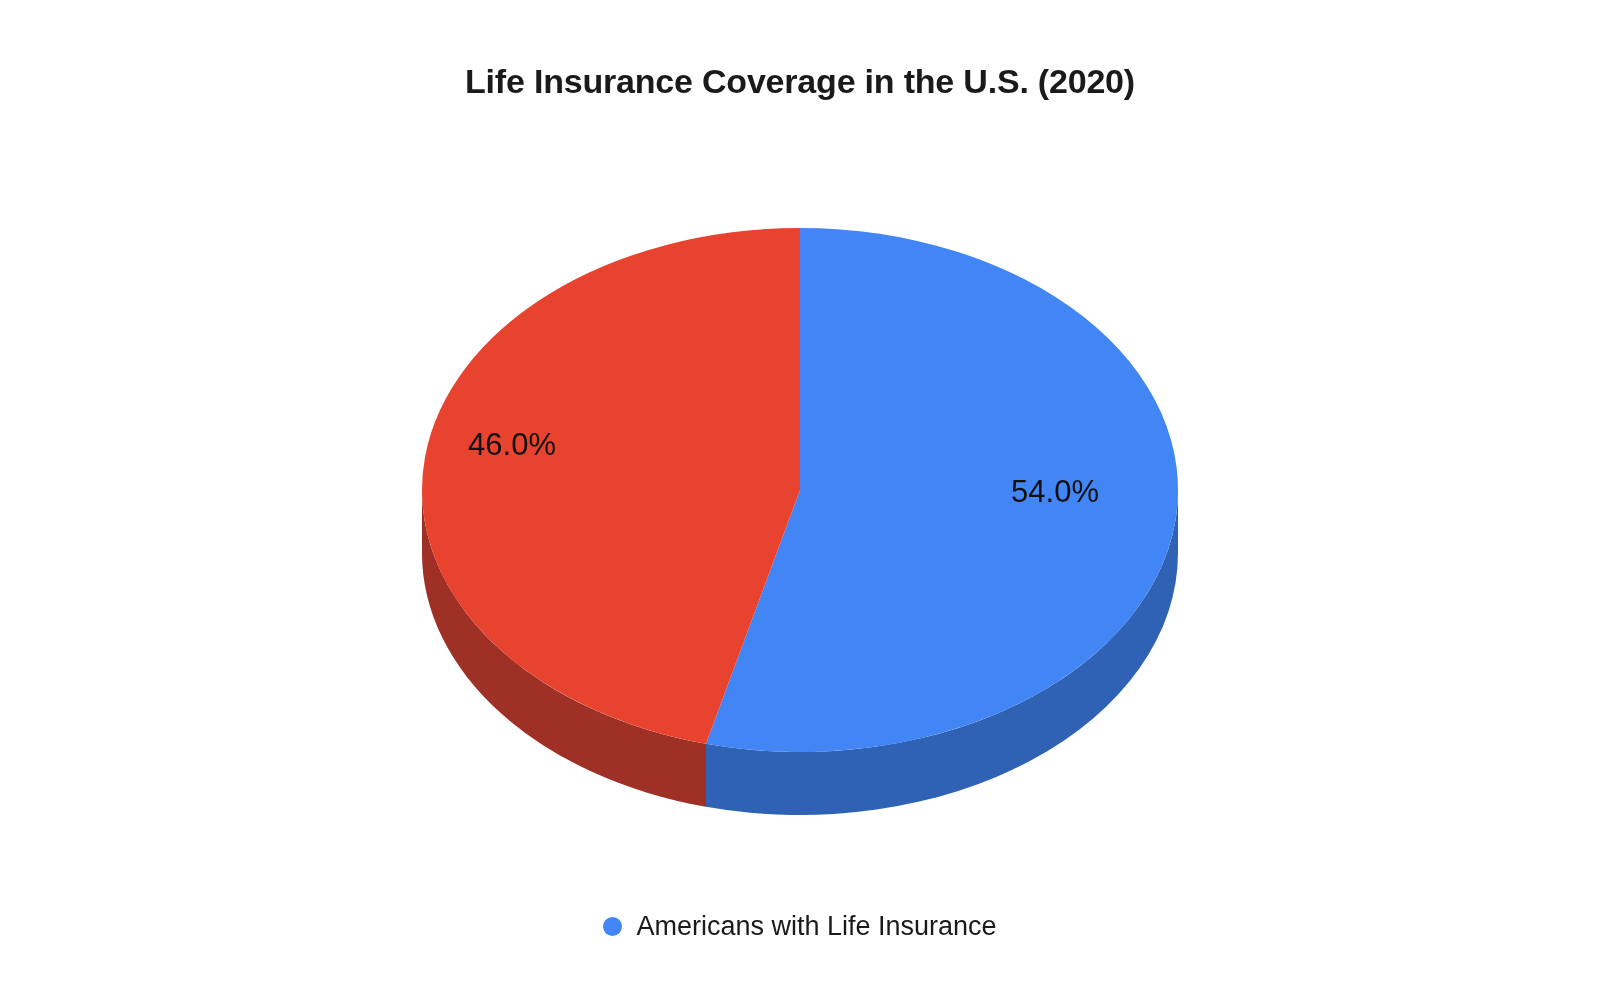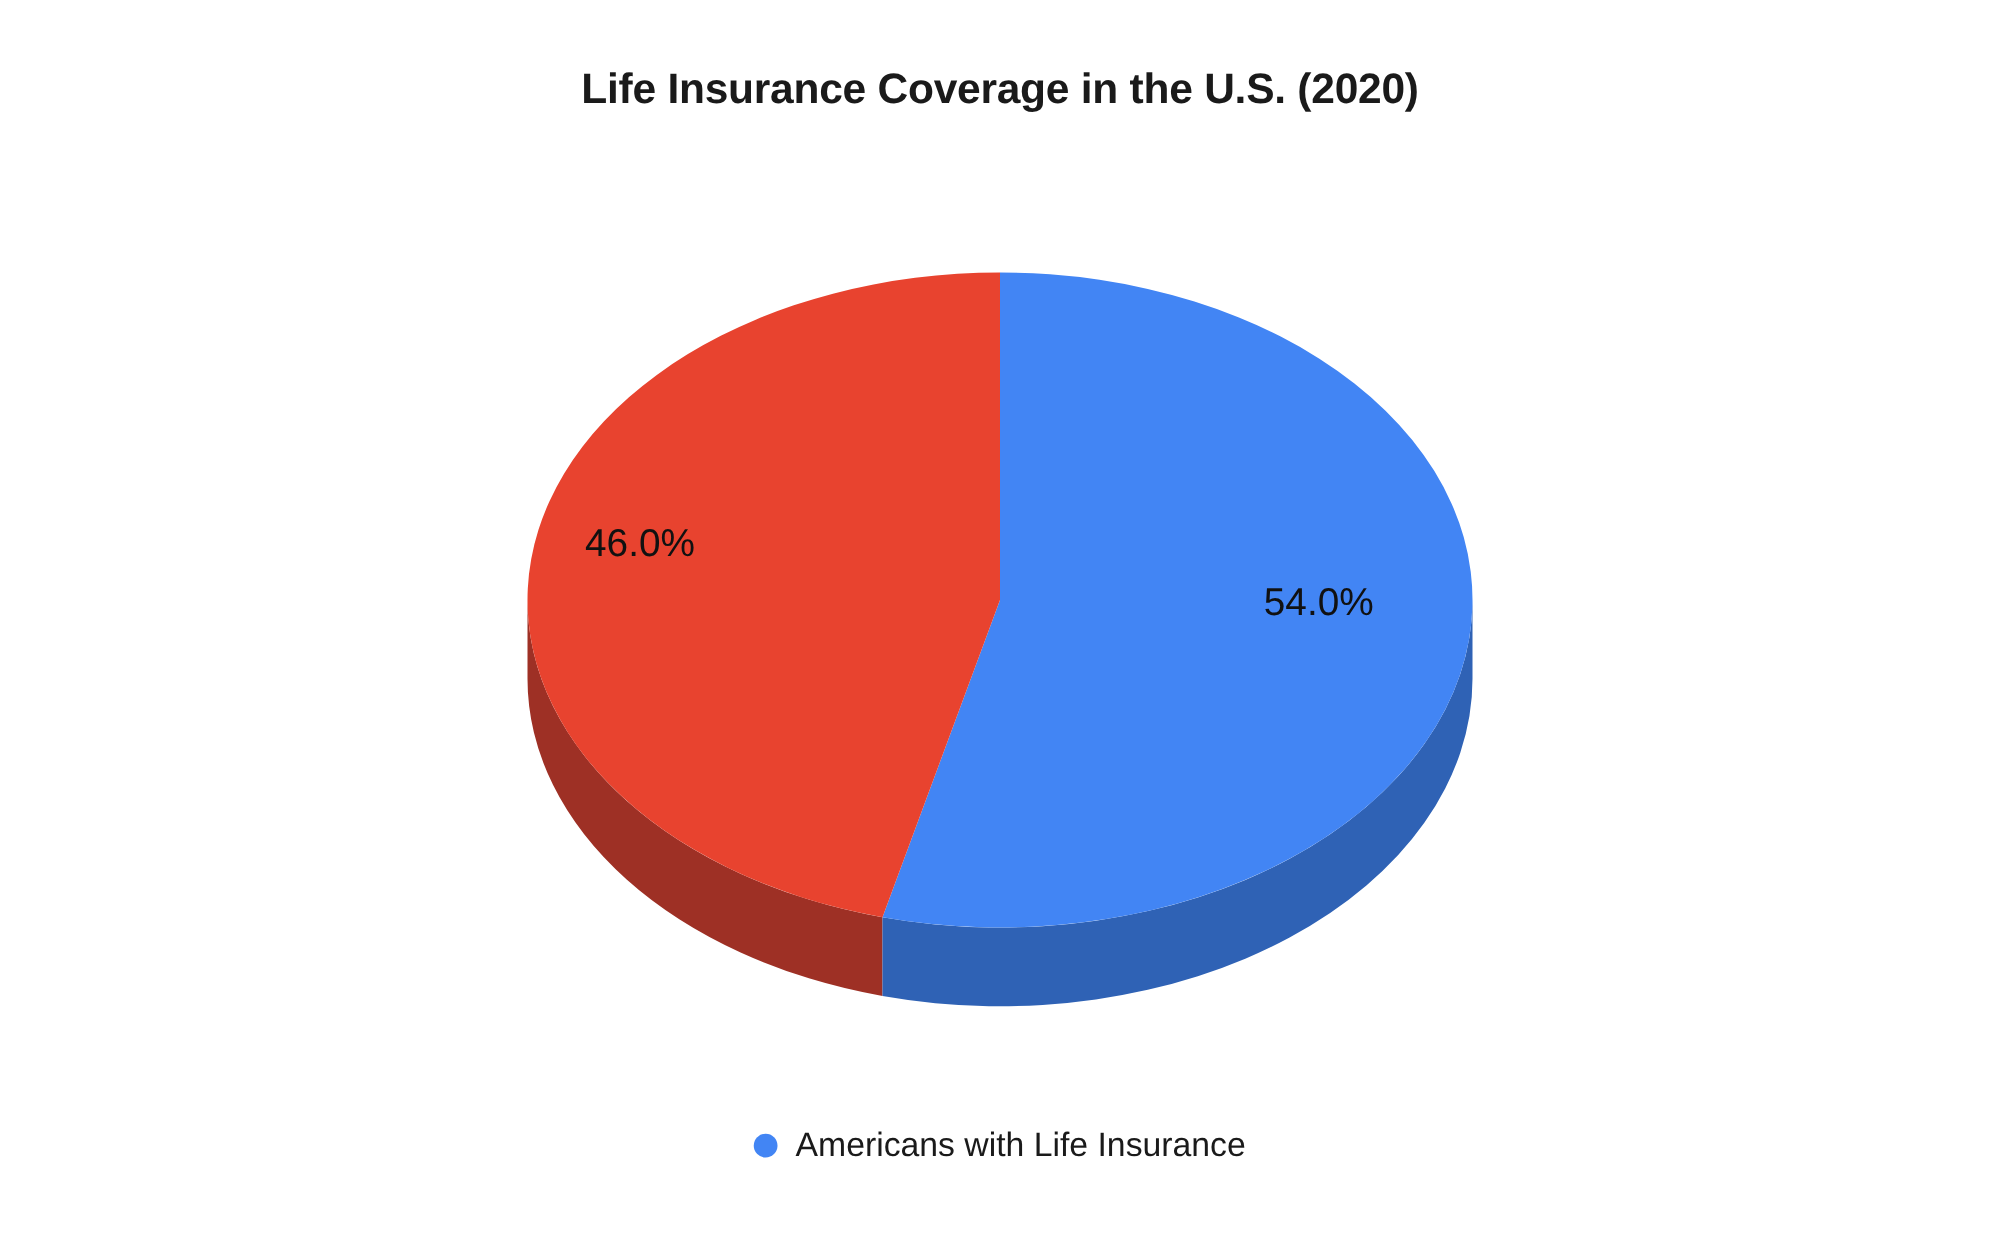--- a/index.html
+++ b/index.html
@@ -13,21 +13,21 @@
     height: 990px;
     position: relative;
     overflow: hidden;
     font-family: "Liberation Sans", sans-serif;
     -webkit-font-smoothing: antialiased;
   }
 
   #chart-root {
     position: absolute;
     left: 0;
-    top: 8px;
+    top: 18px;
     width: 1600px;
     height: 736px;
     background: #ffffff;
   }
 
   
   #chart-title {
     position: absolute;
     left: 0;
     top: 44px;

